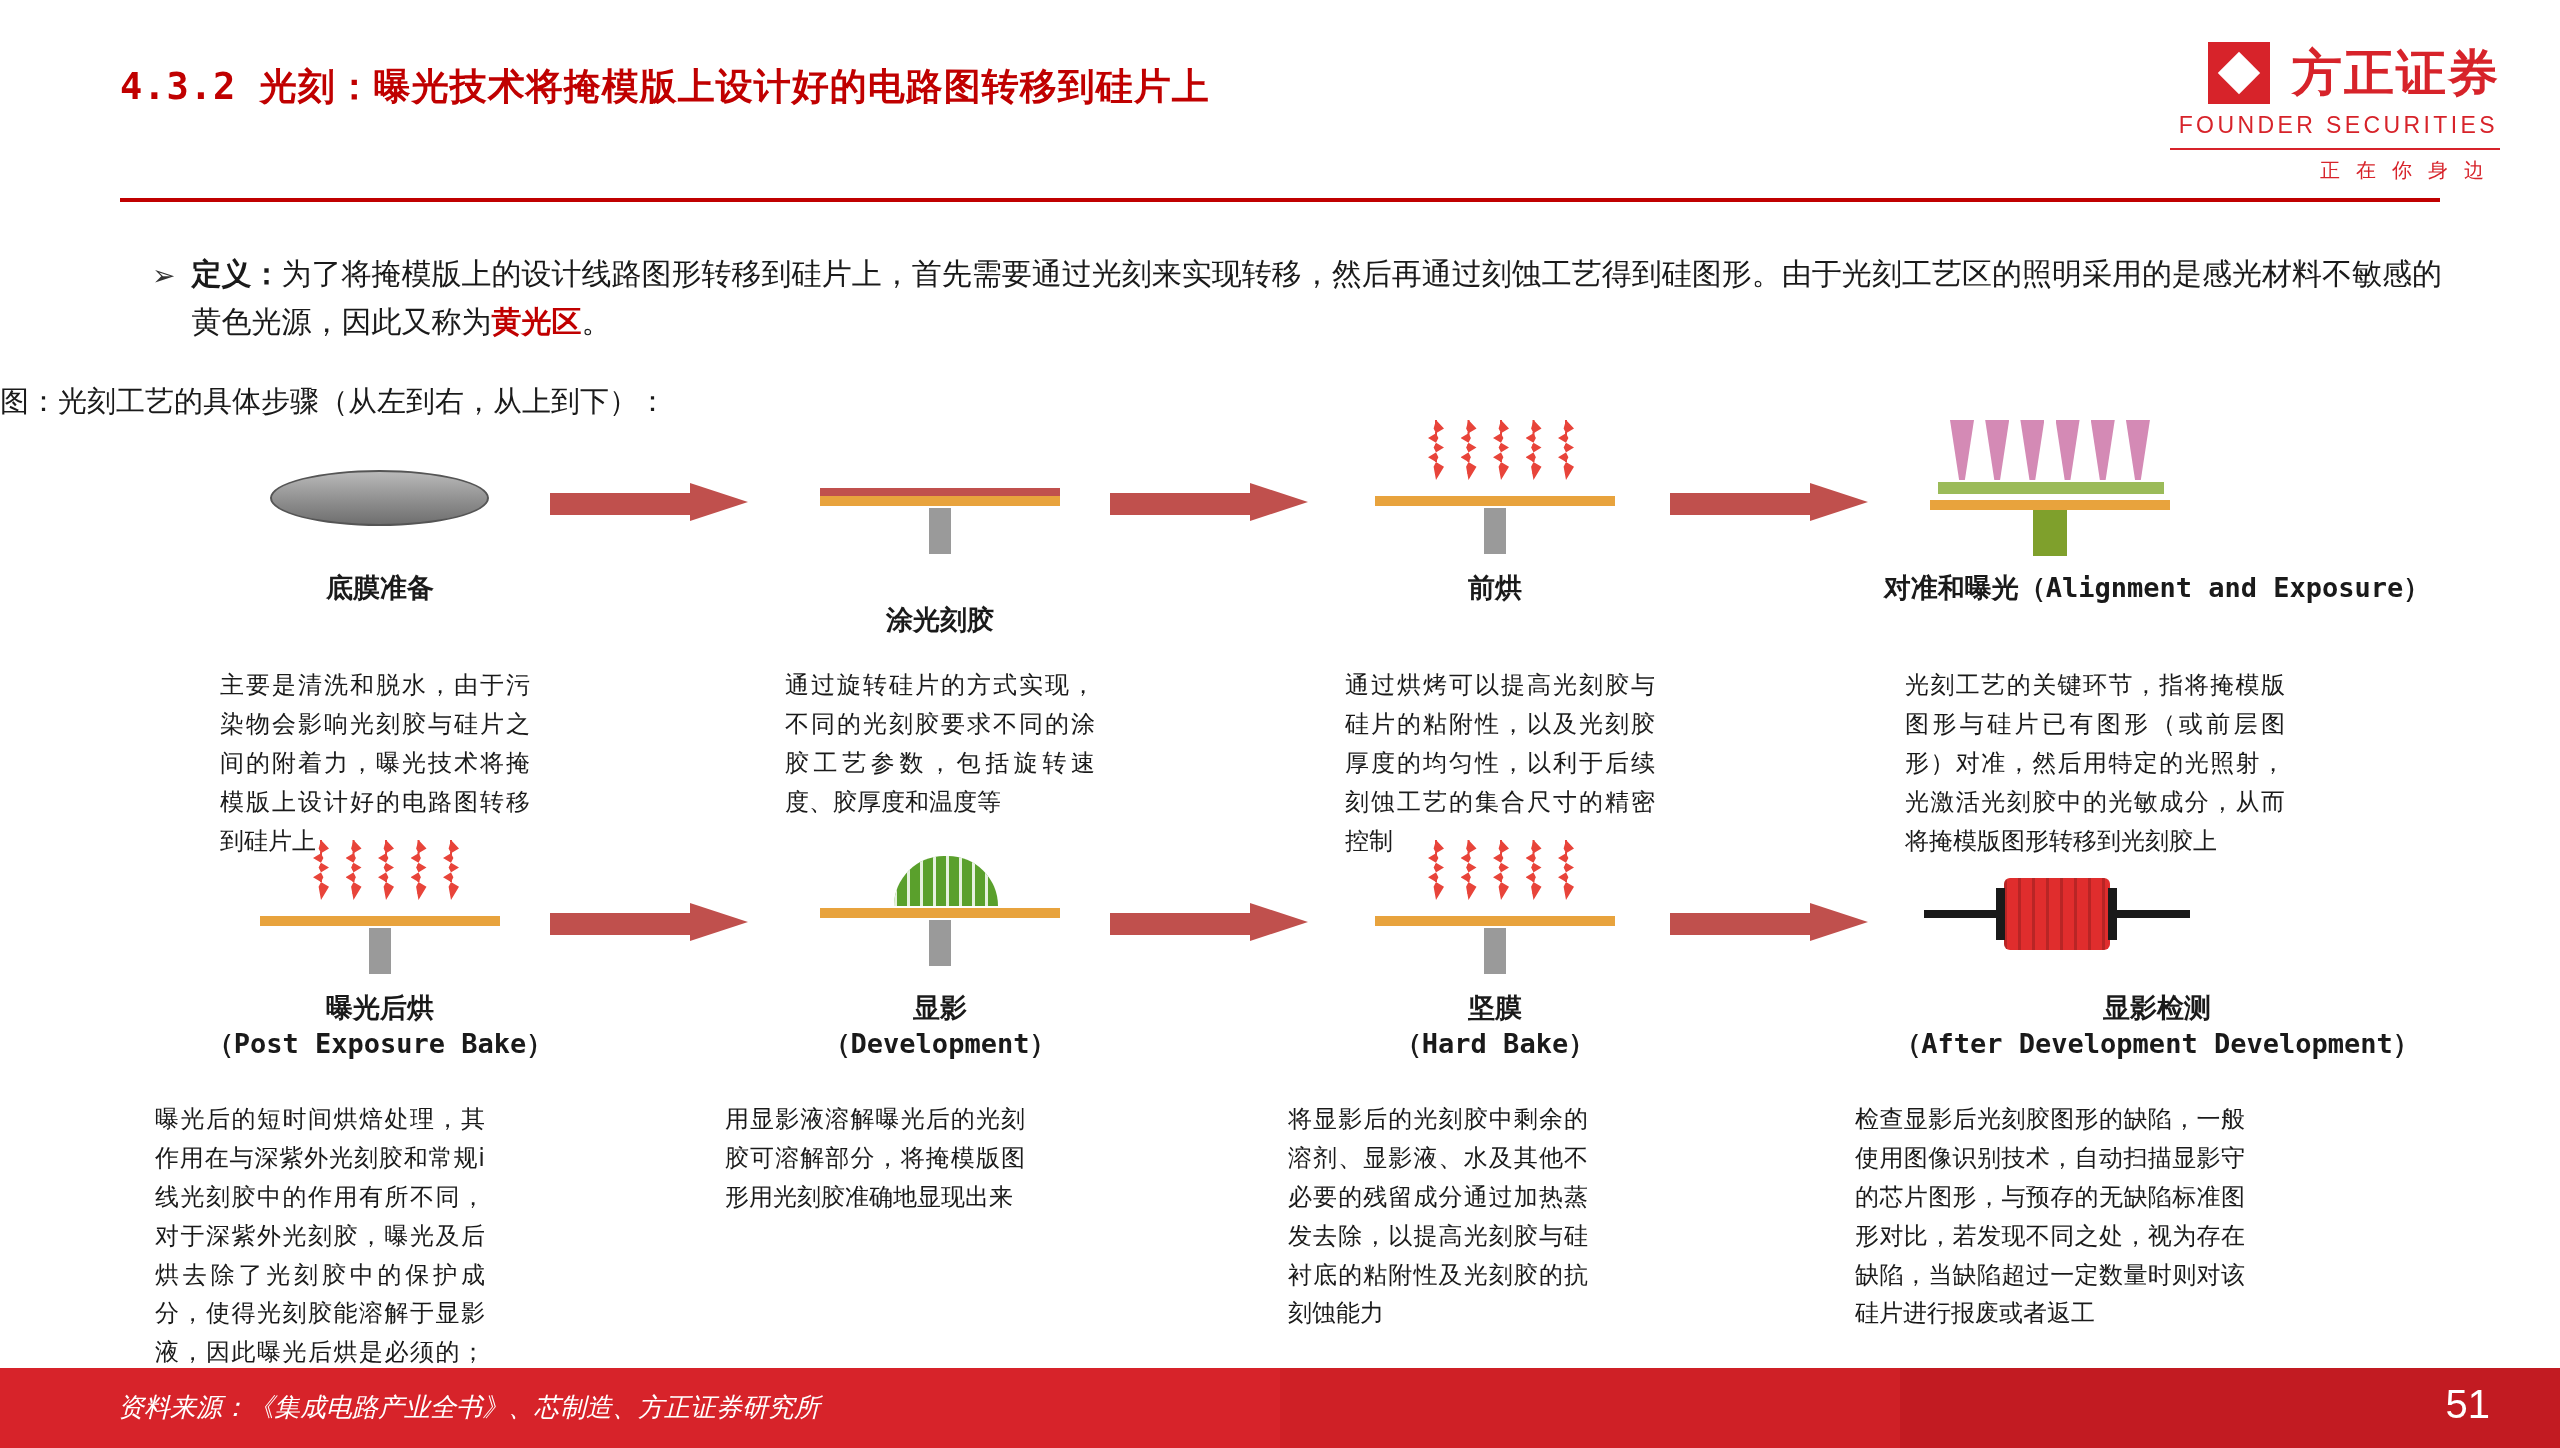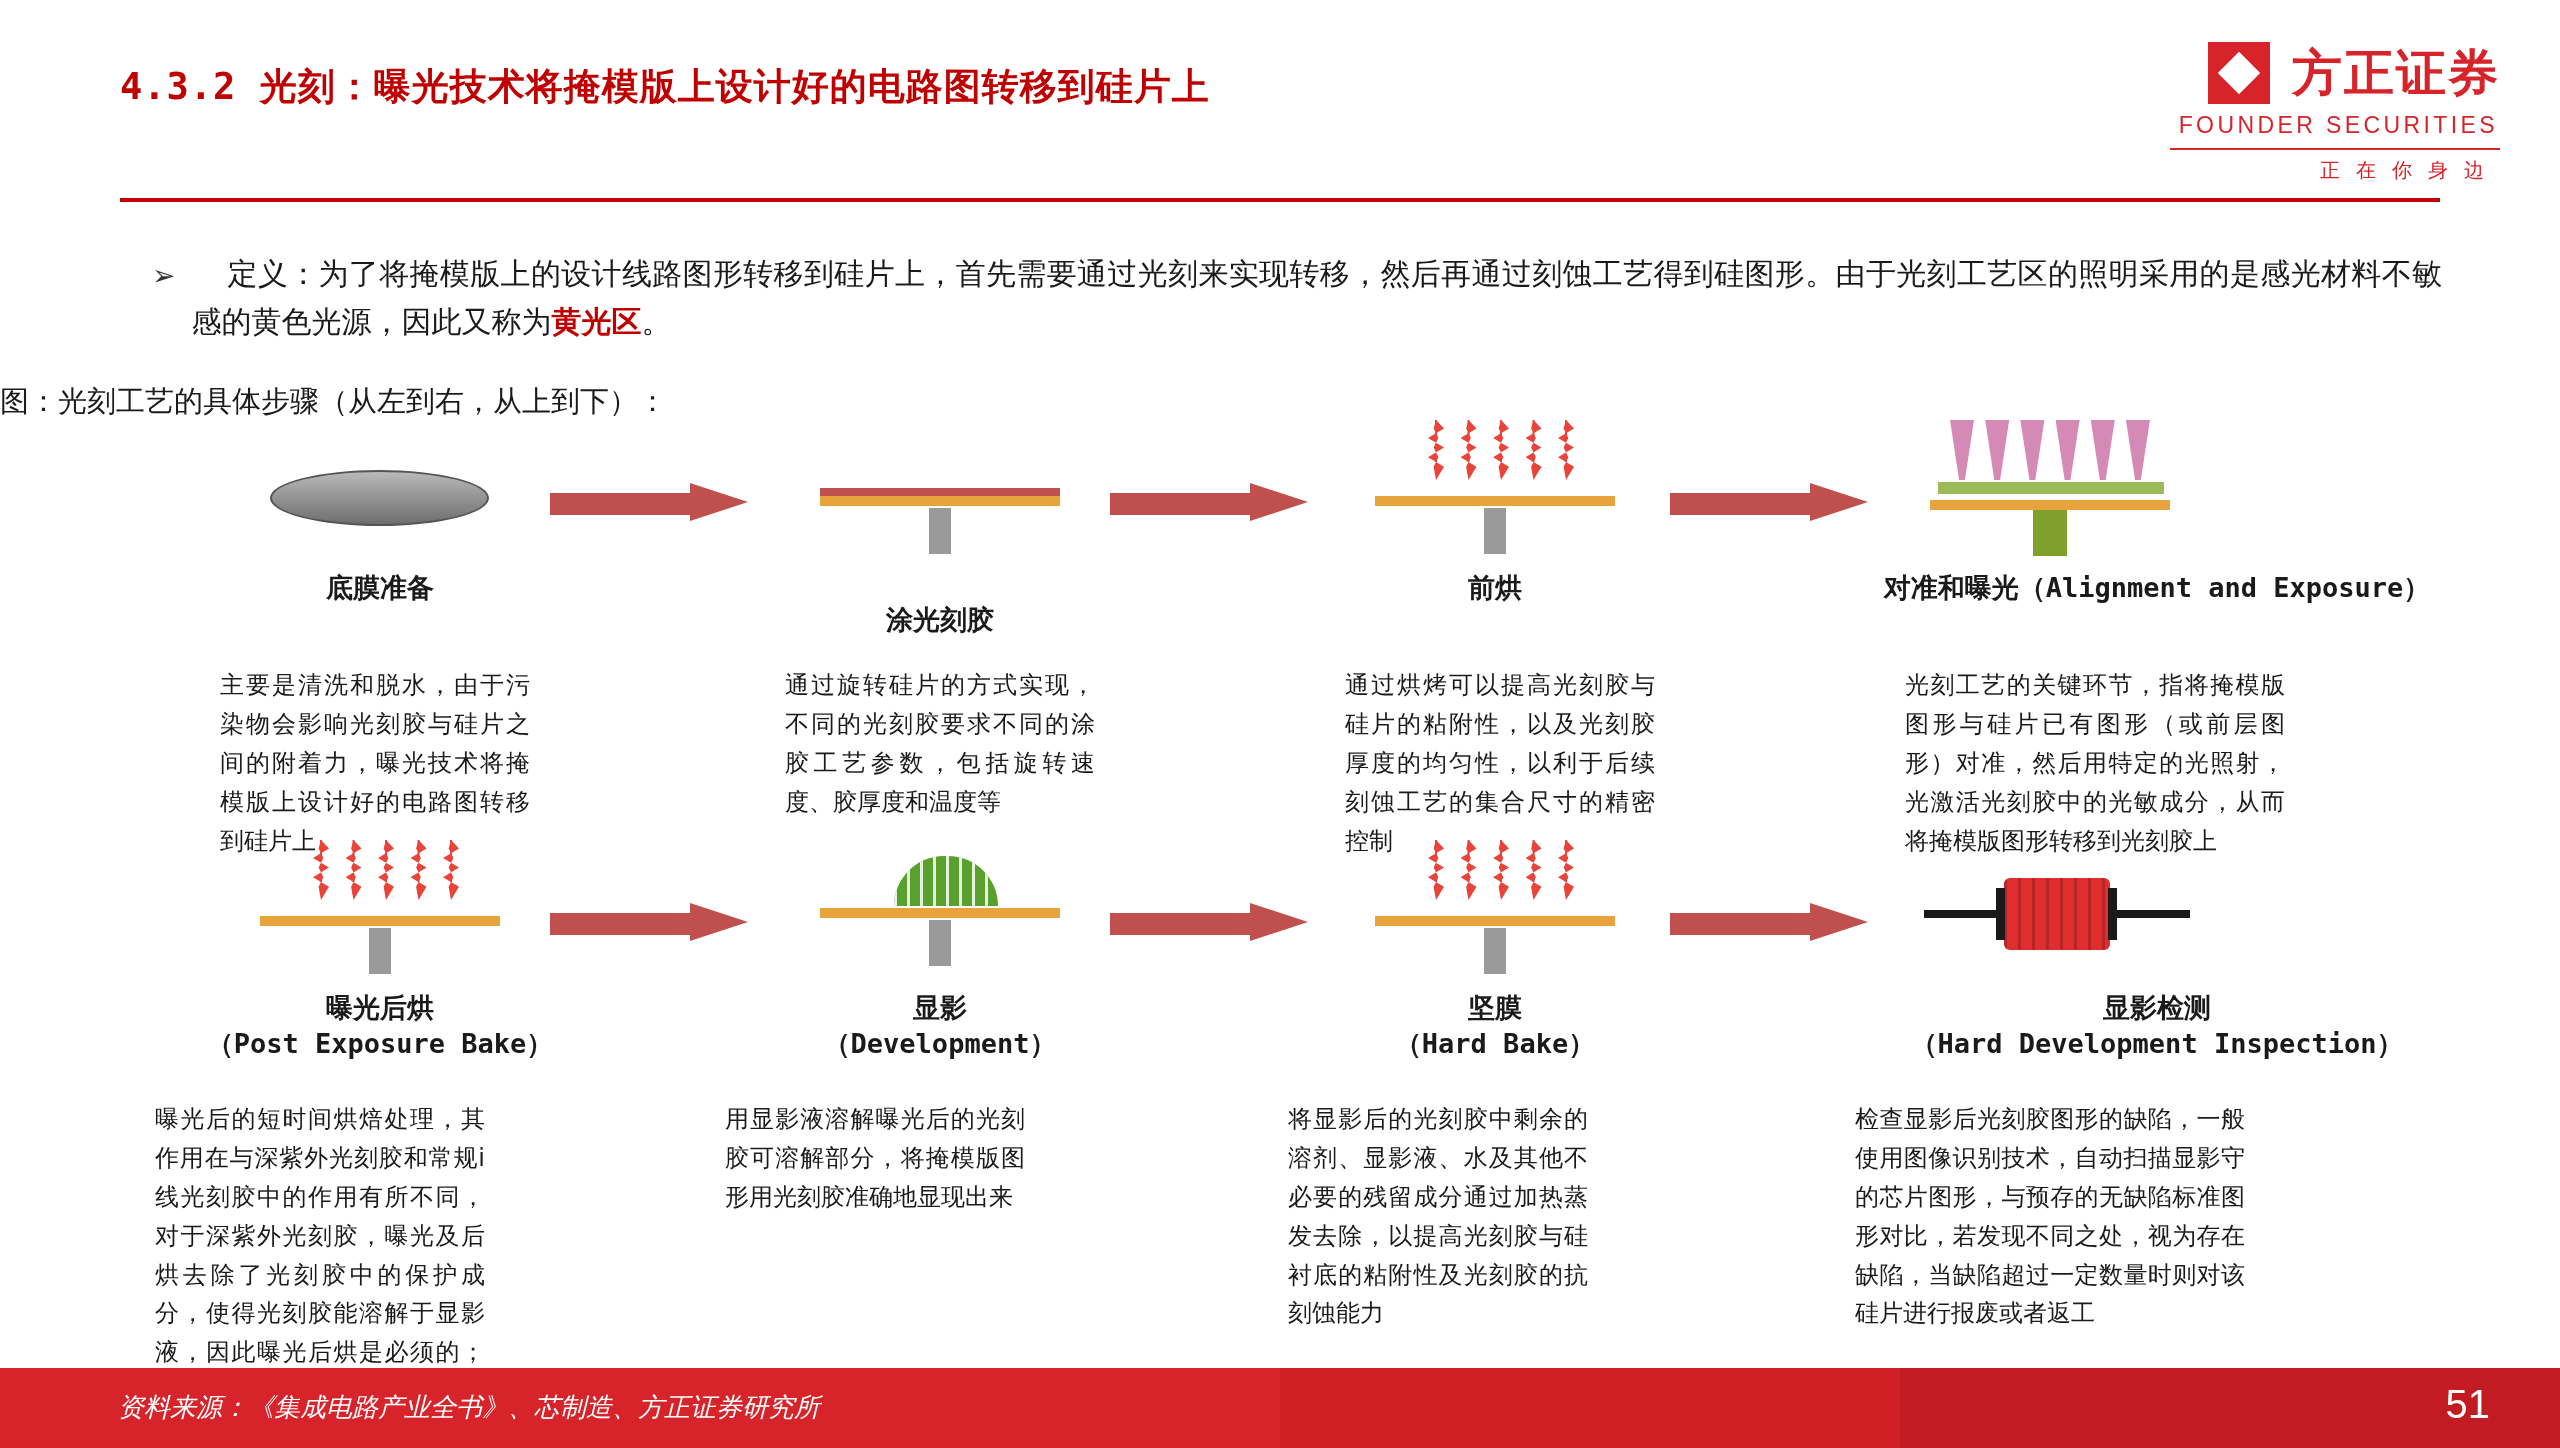--- a/index.html
+++ b/index.html
@@ -117,21 +117,21 @@
     line-height: 1.55;
     padding-top: 4px;
   }
   .def-text {
     font-family: "DejaVu Sans", sans-serif;
     font-size: 30px;
     color: #1a1a1a;
     line-height: 1.6;
     text-align: justify;
   }
-  .def-text b { font-weight: normal; margin-left: 36px; }
+  .def-text b { font-weight: bold; }
   .def-text .hl { font-weight: bold; color: #c00000; }
 
   
   .fig-caption {
     position: absolute;
     top: 382px;
     left: 0;
     width: 2560px;
     text-align: left;
     font-family: "DejaVu Sans", sans-serif;
@@ -546,21 +546,21 @@
       <div class="label" style="left:520px;">
         <div>显影</div>
         <div>（Development）</div>
       </div>
       <div class="label" style="left:1075px;">
         <div>坚膜</div>
         <div>（Hard Bake）</div>
       </div>
       <div class="label" style="left:1632px; width:650px;">
         <div>显影检测</div>
-        <div>（Hard Development Inspection）</div>
+        <div>（After Development Development）</div>
       </div>
     </div>
 
     <div class="paras" style="margin-top:14px;">
       <div class="para" style="left:-45px; width:330px;">曝光后的短时间烘焙处理，其作用在与深紫外光刻胶和常规i线光刻胶中的作用有所不同，对于深紫外光刻胶，曝光及后烘去除了光刻胶中的保护成分，使得光刻胶能溶解于显影液，因此曝光后烘是必须的；对于常规的i线光刻胶，后烘可以提高光刻胶的黏附性并减少驻波</div>
       <div class="para" style="left:525px; width:300px;">用显影液溶解曝光后的光刻胶可溶解部分，将掩模版图形用光刻胶准确地显现出来</div>
       <div class="para" style="left:1088px; width:300px;">将显影后的光刻胶中剩余的溶剂、显影液、水及其他不必要的残留成分通过加热蒸发去除，以提高光刻胶与硅衬底的粘附性及光刻胶的抗刻蚀能力</div>
       <div class="para" style="left:1655px; width:390px;">检查显影后光刻胶图形的缺陷，一般使用图像识别技术，自动扫描显影守的芯片图形，与预存的无缺陷标准图形对比，若发现不同之处，视为存在缺陷，当缺陷超过一定数量时则对该硅片进行报废或者返工</div>
     </div>
   </div>

